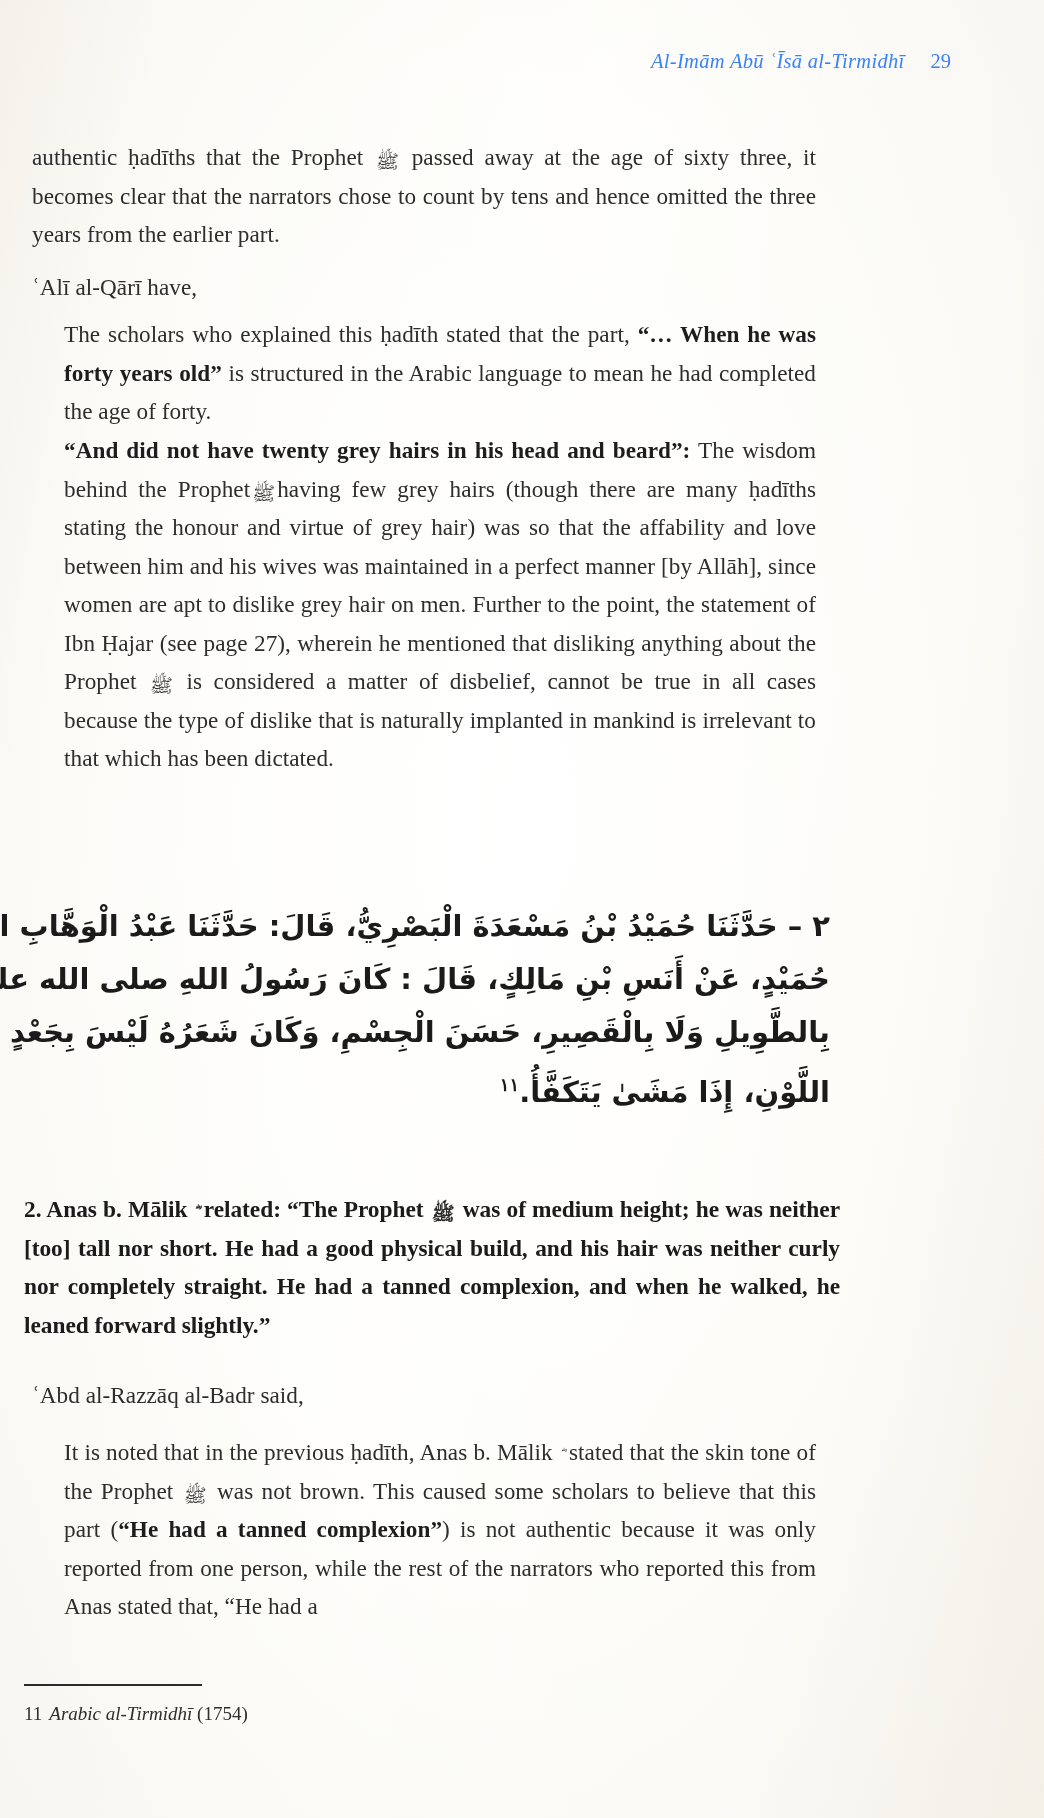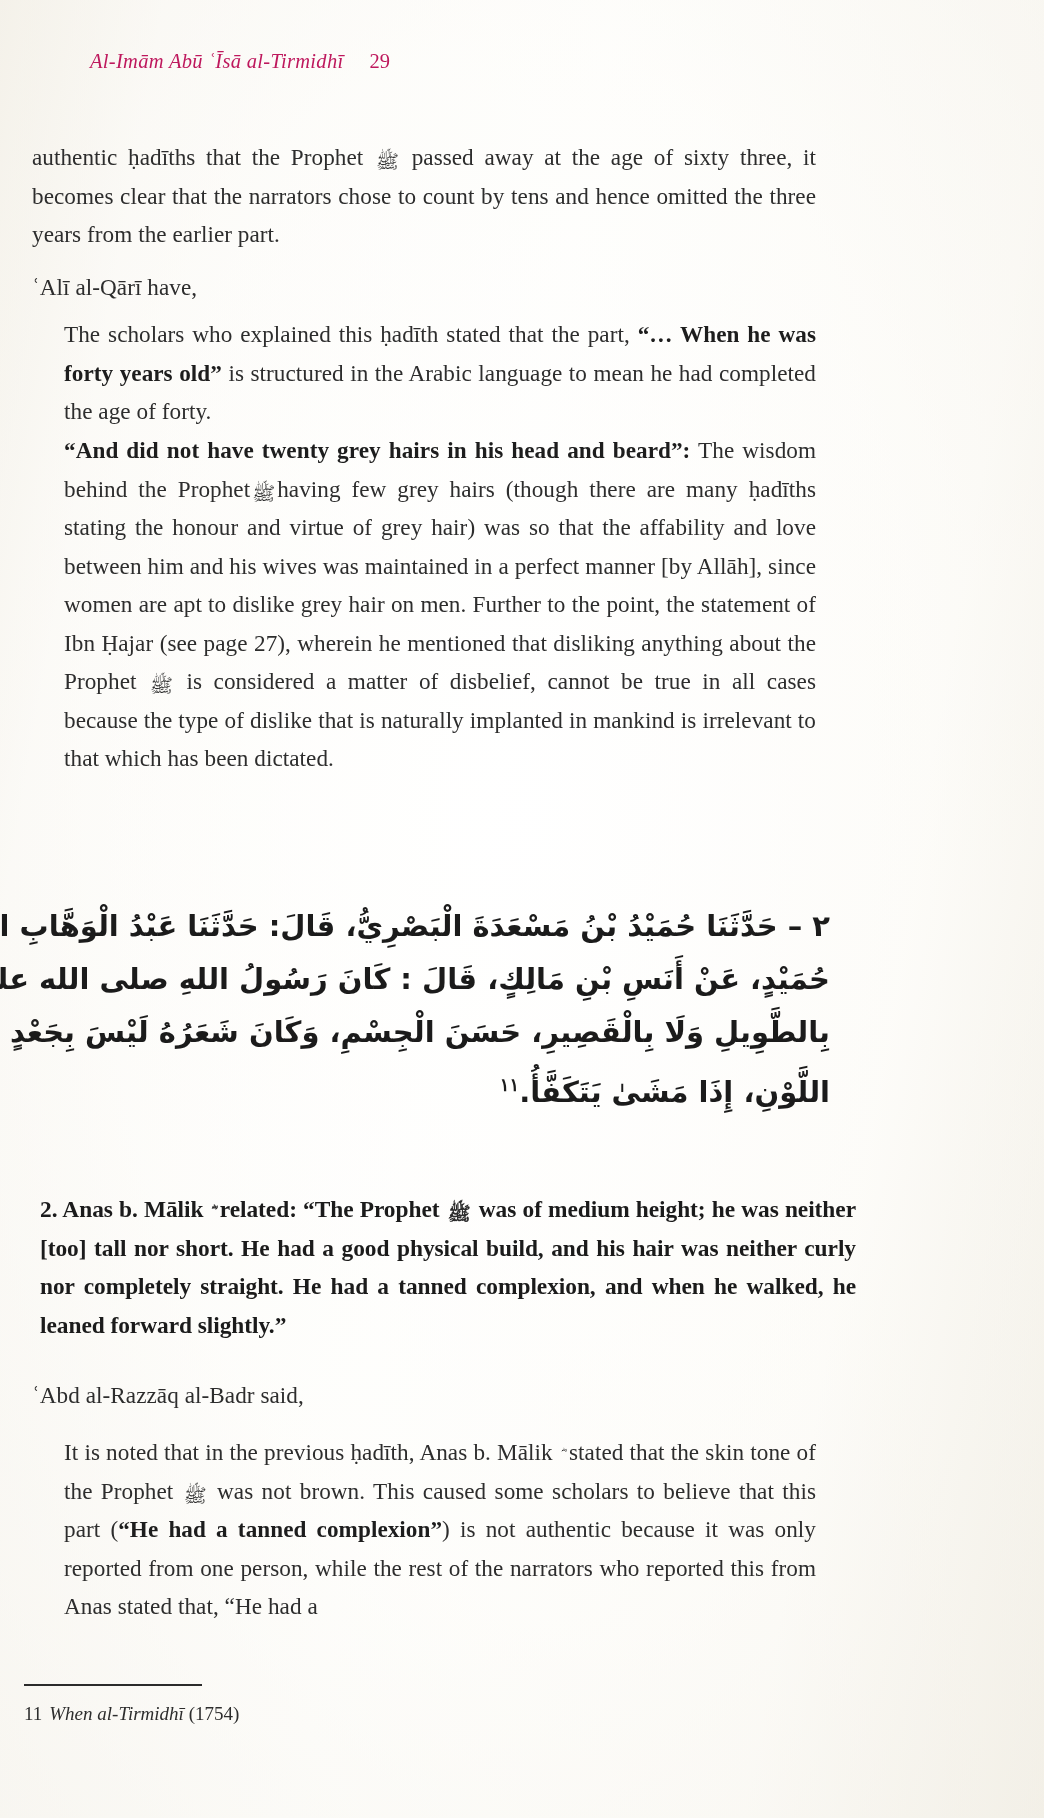--- a/index.html
+++ b/index.html
@@ -33,27 +33,28 @@
     position: absolute;
     left: 0;
     top: 0;
     width: 1044px;
     height: 1818px;
   }
 
   
   .running-header {
     position: absolute;
-    left: 90px;
+    left: 79px;
     top: 50px;
     width: 872px;
+    text-align: right;
     font-style: italic;
     font-size: 20.5px;
     letter-spacing: 0.3px;
-    color: #be185d;
+    color: #3b82f6;
     white-space: nowrap;
   }
   .running-header .folio {
     font-style: normal;
     font-size: 20.5px;
     padding-left: 26px;
     letter-spacing: 0;
   }
 
   
@@ -187,31 +188,31 @@
       <p class="body"><span class="bold">“And did not have twenty grey hairs in his head and beard”:</span> <span>The wisdom behind the Prophet</span><span class="glyph">ﷺ</span><span>having few grey hairs (though there are many ḥadīths stating the honour and virtue of grey hair) was so that the affability and love between him and his wives was maintained in a perfect manner [by Allāh], since women are apt to dislike grey hair on men. Further to the point, the statement of Ibn Ḥajar (see page 27), wherein he mentioned that disliking anything about the Prophet</span> <span class="glyph">ﷺ</span> <span>is considered a matter of disbelief, cannot be true in all cases because the type of dislike that is naturally implanted in mankind is irrelevant to that which has been dictated.</span></p>
     </div>
 
     <div class="arabic-block" style="top:900px;">
       <span class="aline stretch">٢ – حَدَّثَنَا حُمَيْدُ بْنُ مَسْعَدَةَ الْبَصْرِيُّ، قَالَ: حَدَّثَنَا عَبْدُ الْوَهَّابِ الثَّقَفِيُّ، عَنْ</span>
       <span class="aline stretch">حُمَيْدٍ، عَنْ أَنَسِ بْنِ مَالِكٍ، قَالَ : كَانَ رَسُولُ اللهِ صلى الله عليه وسلم رَبْعَةً، لَيْسَ</span>
       <span class="aline stretch">بِالطَّوِيلِ وَلَا بِالْقَصِيرِ، حَسَنَ الْجِسْمِ، وَكَانَ شَعَرُهُ لَيْسَ بِجَعْدٍ وَلَا سَبْطٍ، أَسْمَرَ</span>
       <span class="aline rtl-end"><span>اللَّوْنِ، إِذَا مَشَىٰ يَتَكَفَّأُ.</span><span class="arabic-footnote-marker">١١</span></span>
     </div>
 
-    <div class="col" style="top:1190px; width:816px;margin-left:16px;">
+    <div class="col" style="top:1190px; width:816px;">
       <p class="translation"><span>2.</span> <span>Anas b. Mālik</span> <span class="glyph glyph-small">ؓ</span> <span>related: “The Prophet</span> <span class="glyph">ﷺ</span> <span>was of medium height; he was neither [too] tall nor short. He had a good physical build, and his hair was neither curly nor completely straight. He had a tanned complexion, and when he walked, he leaned forward slightly.”</span></p>
     </div>
 
     <div class="col" style="top:1368px;">
       <p class="body last-flush">ʿAbd al-Razzāq al-Badr said,</p>
     </div>
 
     <div class="col indent-block" style="top:1425px;">
       <p class="body"><span>It is noted that in the previous ḥadīth, Anas b. Mālik</span> <span class="glyph glyph-small">ؓ</span> <span>stated that the skin tone of the Prophet</span> <span class="glyph">ﷺ</span> <span>was not brown. This caused some scholars to believe that this part (</span><span class="bold">“He had a tanned complexion”</span><span>) is not authentic because it was only reported from one person, while the rest of the narrators who reported this from Anas stated that, “He had a</span></p>
     </div>
 
     <div class="footnote-rule"></div>
     <div class="footnote">
-      <span class="fn-num">11</span><span class="fn-title">When al-Tirmidhī</span> <span>(1754)</span>
+      <span class="fn-num">11</span><span class="fn-title">Arabic al-Tirmidhī</span> <span>(1754)</span>
     </div>
 
   </div>
 </div>
 
 </body></html>

